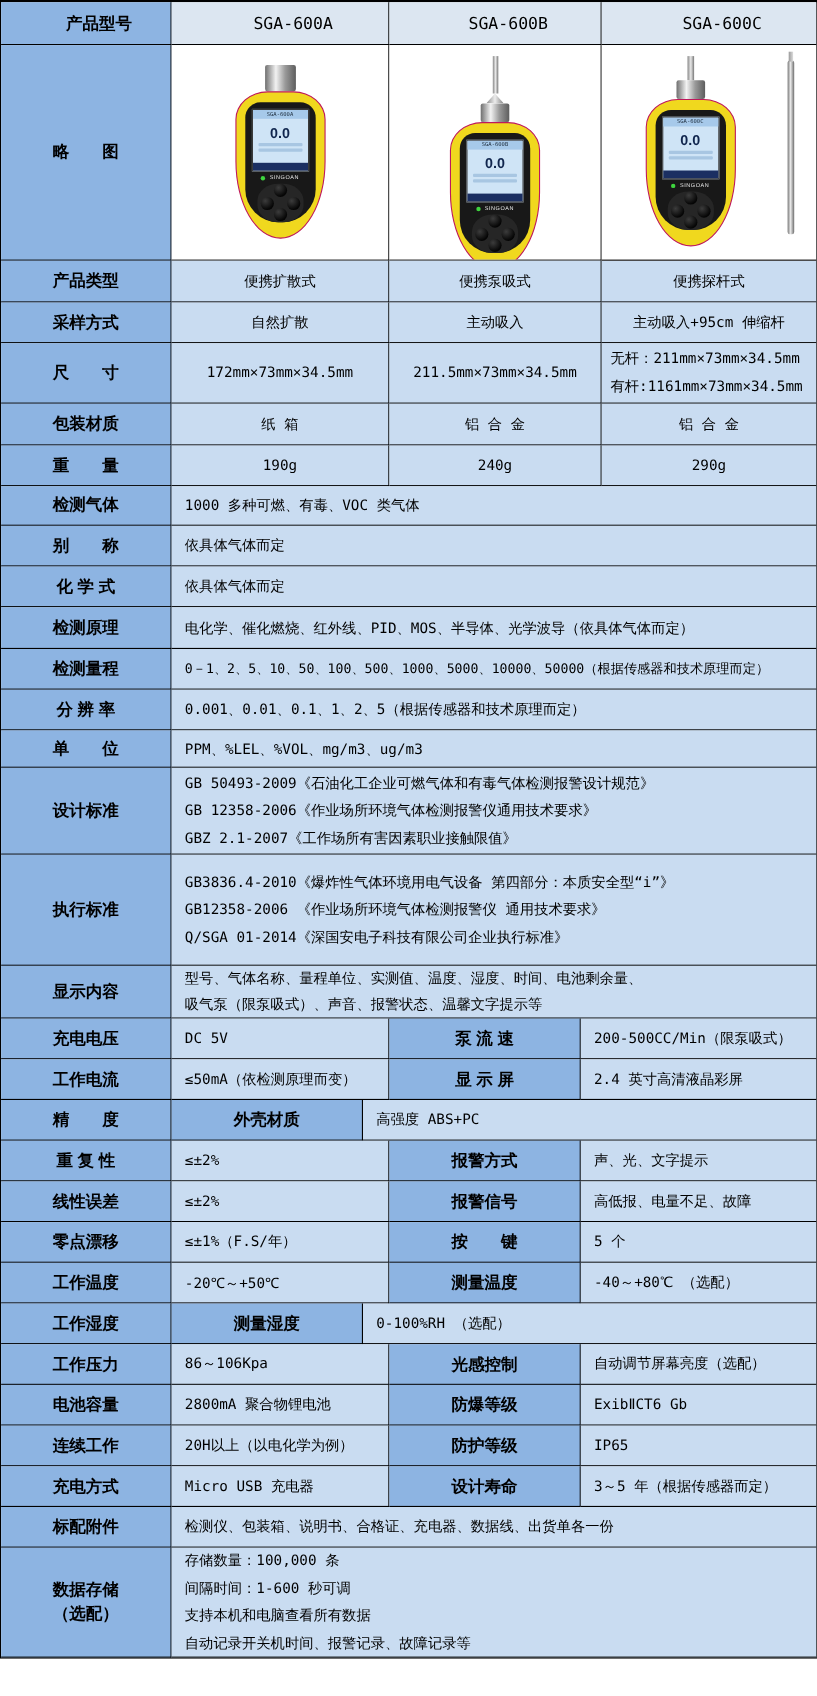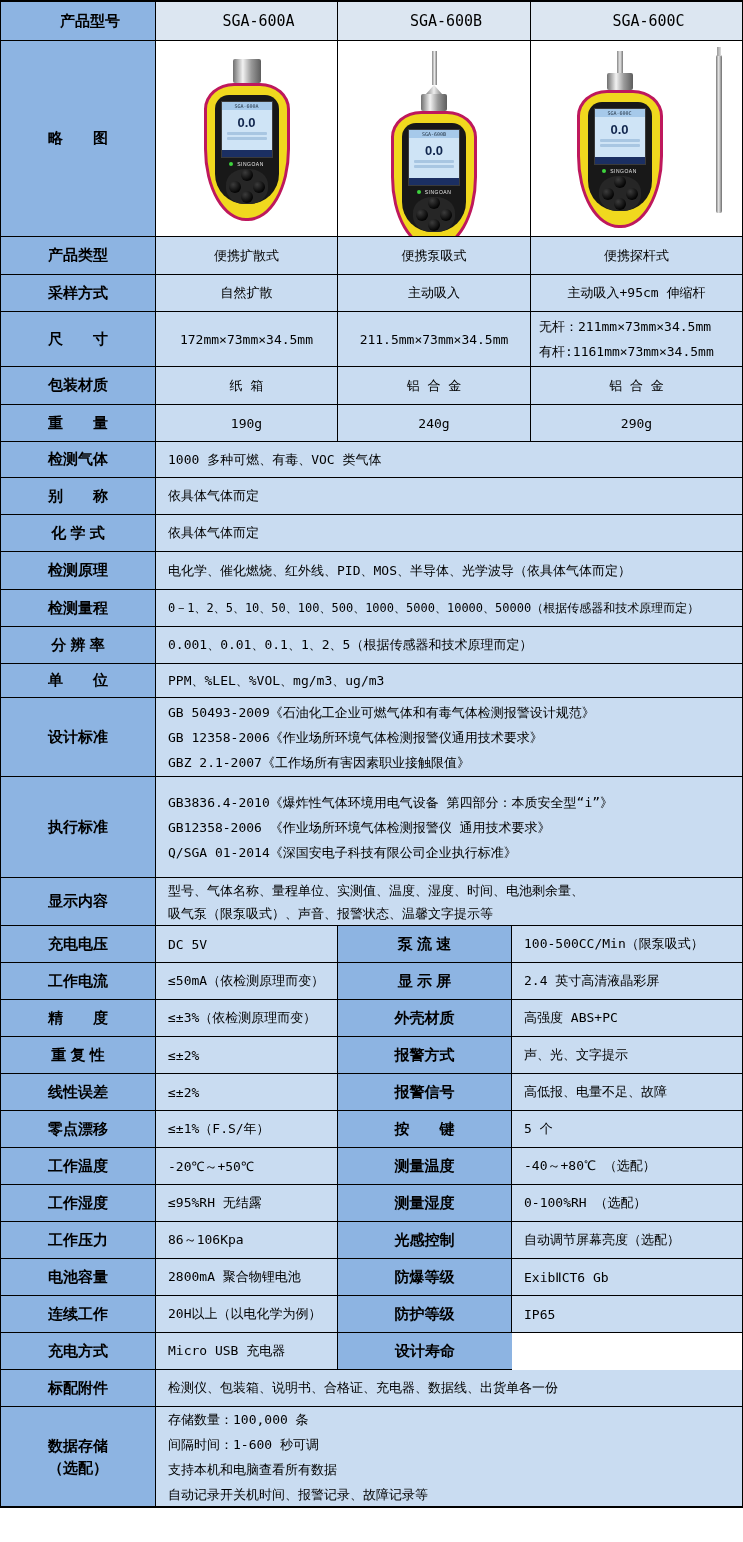--- a/index.html
+++ b/index.html
@@ -20,21 +20,21 @@
     border-right:1px solid #000;
     border-bottom:1px solid #000;
     display:flex;align-items:center;
     overflow:hidden;
   }
   .cell:last-child{border-right:none;}
   
   .c-lbl{width:155px;justify-content:center;background:#8db4e2;
          font-family:"Liberation Sans","DejaVu Sans",sans-serif;
          font-weight:bold;font-size:15px;text-align:center;}
-  .c-a{width:182px;}
+  .c-a{width:198px;}
   .c-b{width:193px;}
   .c-c{flex:1;}
   .c-mid{width:174px;justify-content:center;background:#8db4e2;
          font-family:"Liberation Sans","DejaVu Sans",sans-serif;
          font-weight:bold;font-size:15px;}
   
   .v{background:#c9dcf1;font-size:13px;}
   .v-center{justify-content:center;}
   .v-left{justify-content:flex-start;padding-left:12px;}
   .hv{background:#dce6f1;justify-content:center;font-size:15px;}
@@ -53,21 +53,21 @@
   .device{position:relative;width:90px;display:flex;flex-direction:column;align-items:center;}
   .cap{width:28px;height:24px;border-radius:2px;
        background:linear-gradient(90deg,#6f6f6f,#f2f2f2 35%,#9a9a9a 65%,#5d5d5d);}
   .cap-sm{width:26px;height:17px;border-radius:2px;
        background:linear-gradient(90deg,#6f6f6f,#f2f2f2 35%,#9a9a9a 65%,#5d5d5d);}
   .rod{width:5px;height:34px;background:linear-gradient(90deg,#888,#e8e8e8,#777);}
   .rod-sm{width:6px;height:22px;background:linear-gradient(90deg,#888,#e8e8e8,#777);}
   .cone{width:16px;height:9px;background:linear-gradient(90deg,#8a8a8a,#ededed,#808080);
         clip-path:polygon(50% 0,100% 100%,0 100%);}
   .dev-body{width:80px;height:132px;background:#f0d81e;
-        border:3px solid #be185d;
+        border:1px solid #be185d;
         border-radius:30px 30px 42px 42px / 26px 26px 72px 72px;
         position:relative;}
   .dev-panel{position:absolute;left:8px;right:8px;top:9px;bottom:14px;background:#181818;
         border-radius:14px 14px 30px 30px;display:flex;flex-direction:column;align-items:center;}
   .lcd{margin-top:6px;width:50px;height:60px;background:#cfe4f6;border:1px solid #3a3a3a;
         display:flex;flex-direction:column;position:relative;}
   .lcd-top{height:8px;background:#a6c9ea;font-size:5px;color:#234;display:flex;
         align-items:center;justify-content:center;overflow:hidden;letter-spacing:0;}
   .lcd-val{font-family:"Liberation Sans","DejaVu Sans",sans-serif;font-weight:bold;
         font-size:13px;color:#10254d;text-align:center;margin-top:5px;}
@@ -276,31 +276,30 @@
     <div class="cell c-c v multi" style="padding-left:12px;line-height:23px;">
       <span>型号、气体名称、量程单位、实测值、温度、湿度、时间、电池剩余量、</span>
       <span>吸气泵（限泵吸式）、声音、报警状态、温馨文字提示等</span>
     </div>
   </div>
 
   <div class="row h37">
     <div class="cell c-lbl">充电电压</div>
     <div class="cell c-a v v-left">DC 5V</div>
     <div class="cell c-mid">泵 流 速</div>
-    <div class="cell c-c v v-left">100-500CC/Min（限泵吸式）</div>
+    <div class="cell c-c v v-left">200-500CC/Min（限泵吸式）</div>
   </div>
   <div class="row h37">
     <div class="cell c-lbl">工作电流</div>
     <div class="cell c-a v v-left">≤50mA（依检测原理而变）</div>
     <div class="cell c-mid">显 示 屏</div>
     <div class="cell c-c v v-left">2.4 英寸高清液晶彩屏</div>
   </div>
   <div class="row h37">
     <div class="cell c-lbl">精　　度</div>
-    <div class="cell c-a v v-left">≤±3%（依检测原理而变）</div>
     <div class="cell c-mid">外壳材质</div>
     <div class="cell c-c v v-left">高强度 ABS+PC</div>
   </div>
   <div class="row h37">
     <div class="cell c-lbl">重 复 性</div>
     <div class="cell c-a v v-left">≤±2%</div>
     <div class="cell c-mid">报警方式</div>
     <div class="cell c-c v v-left">声、光、文字提示</div>
   </div>
   <div class="row h37">
@@ -316,21 +315,20 @@
     <div class="cell c-c v v-left">5 个</div>
   </div>
   <div class="row h37">
     <div class="cell c-lbl">工作温度</div>
     <div class="cell c-a v v-left">-20℃～+50℃</div>
     <div class="cell c-mid">测量温度</div>
     <div class="cell c-c v v-left">-40～+80℃ （选配）</div>
   </div>
   <div class="row h37">
     <div class="cell c-lbl">工作湿度</div>
-    <div class="cell c-a v v-left">≤95%RH 无结露</div>
     <div class="cell c-mid">测量湿度</div>
     <div class="cell c-c v v-left">0-100%RH （选配）</div>
   </div>
   <div class="row h37">
     <div class="cell c-lbl">工作压力</div>
     <div class="cell c-a v v-left">86～106Kpa</div>
     <div class="cell c-mid">光感控制</div>
     <div class="cell c-c v v-left">自动调节屏幕亮度（选配）</div>
   </div>
   <div class="row h37">
@@ -342,20 +340,21 @@
   <div class="row h37">
     <div class="cell c-lbl">连续工作</div>
     <div class="cell c-a v v-left">20H以上（以电化学为例）</div>
     <div class="cell c-mid">防护等级</div>
     <div class="cell c-c v v-left">IP65</div>
   </div>
   <div class="row h37">
     <div class="cell c-lbl">充电方式</div>
     <div class="cell c-a v v-left">Micro USB 充电器</div>
     <div class="cell c-mid">设计寿命</div>
+    <div class="cell c-c v v-left">3～5 年（根据传感器而定）</div>
   </div>
 
   <div class="row h37">
     <div class="cell c-lbl">标配附件</div>
     <div class="cell c-c v v-left">检测仪、包装箱、说明书、合格证、充电器、数据线、出货单各一份</div>
   </div>
 
   <div class="row h100">
     <div class="cell c-lbl multi-c">
       <span>数据存储</span>

